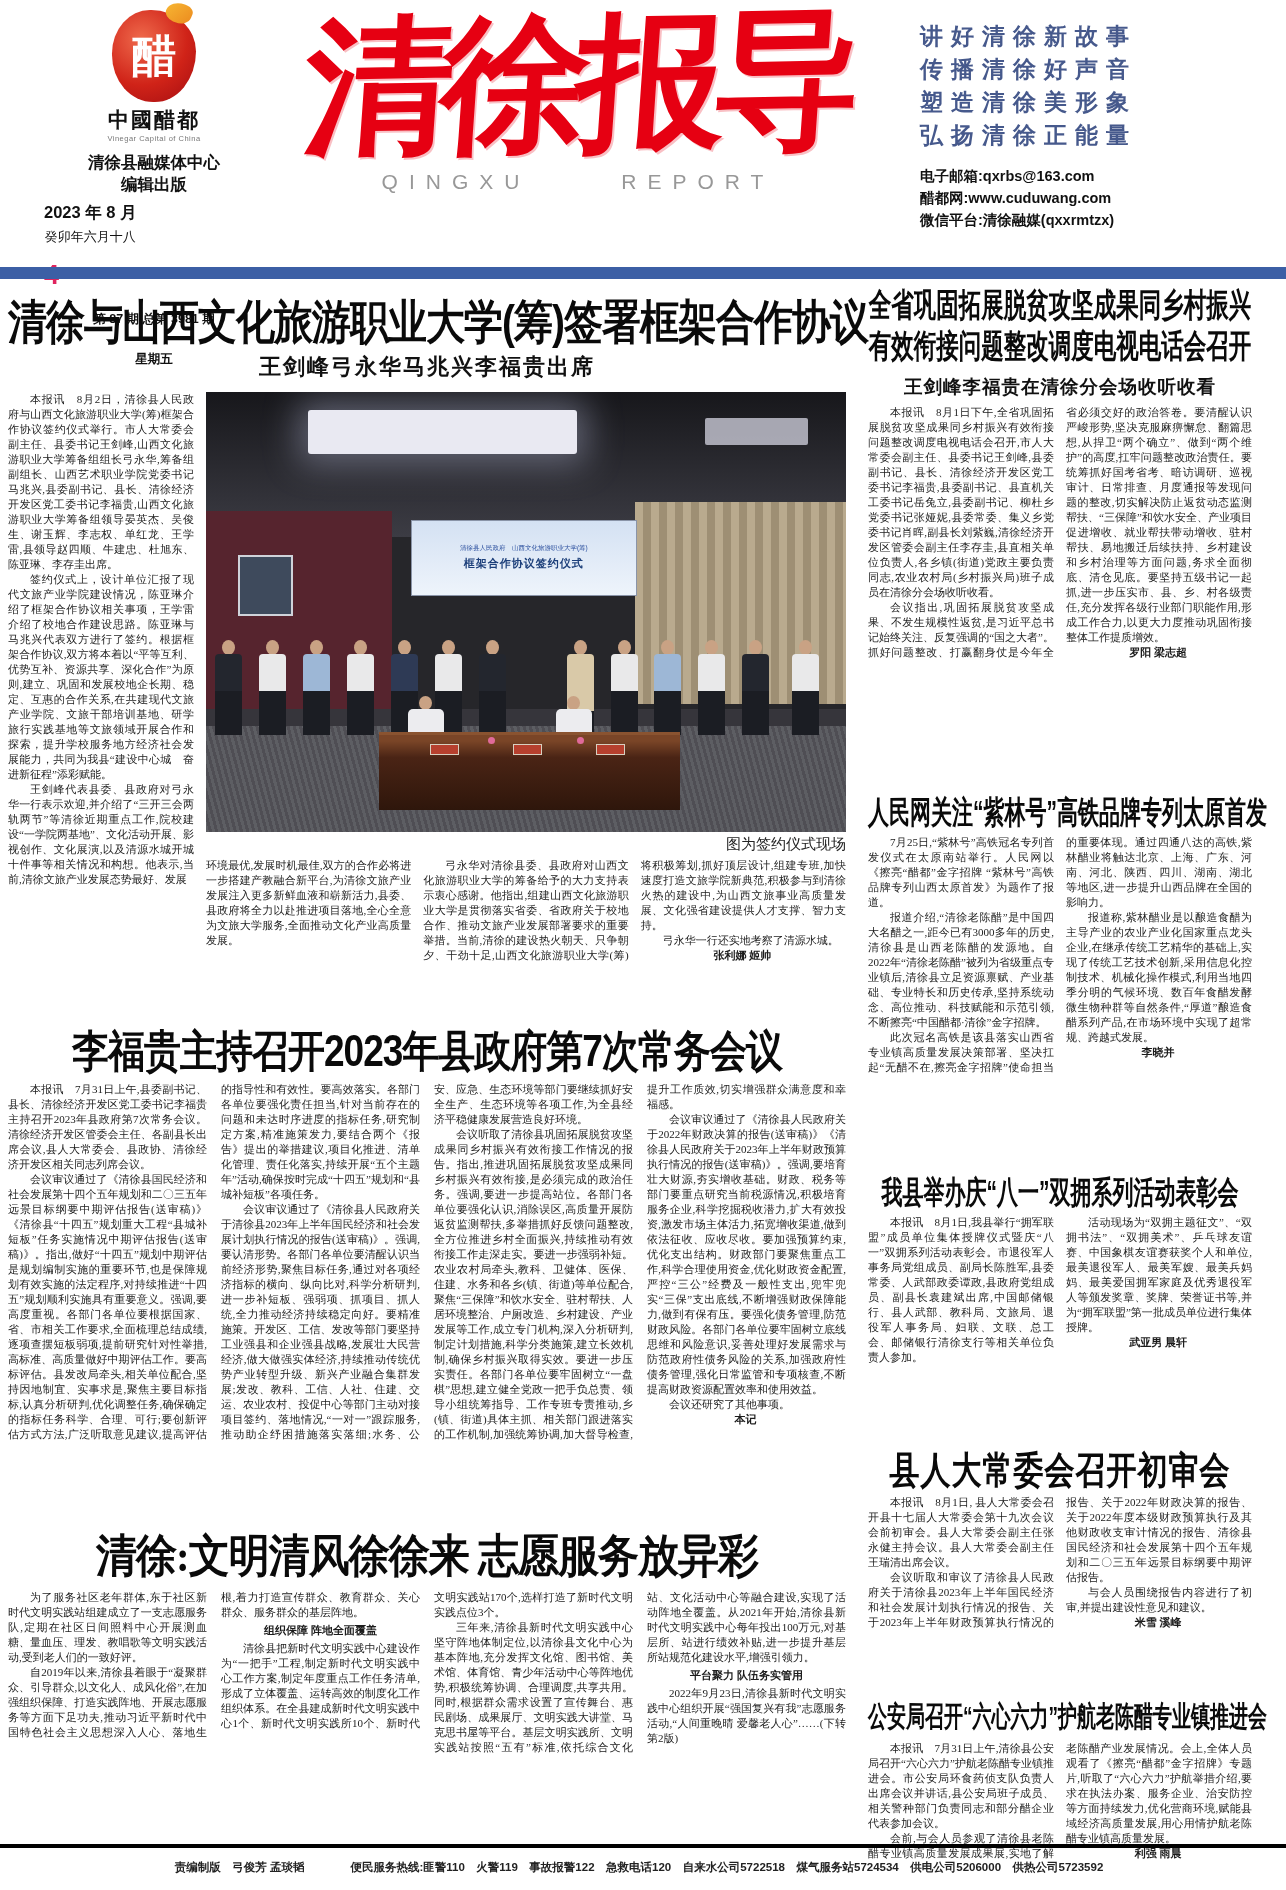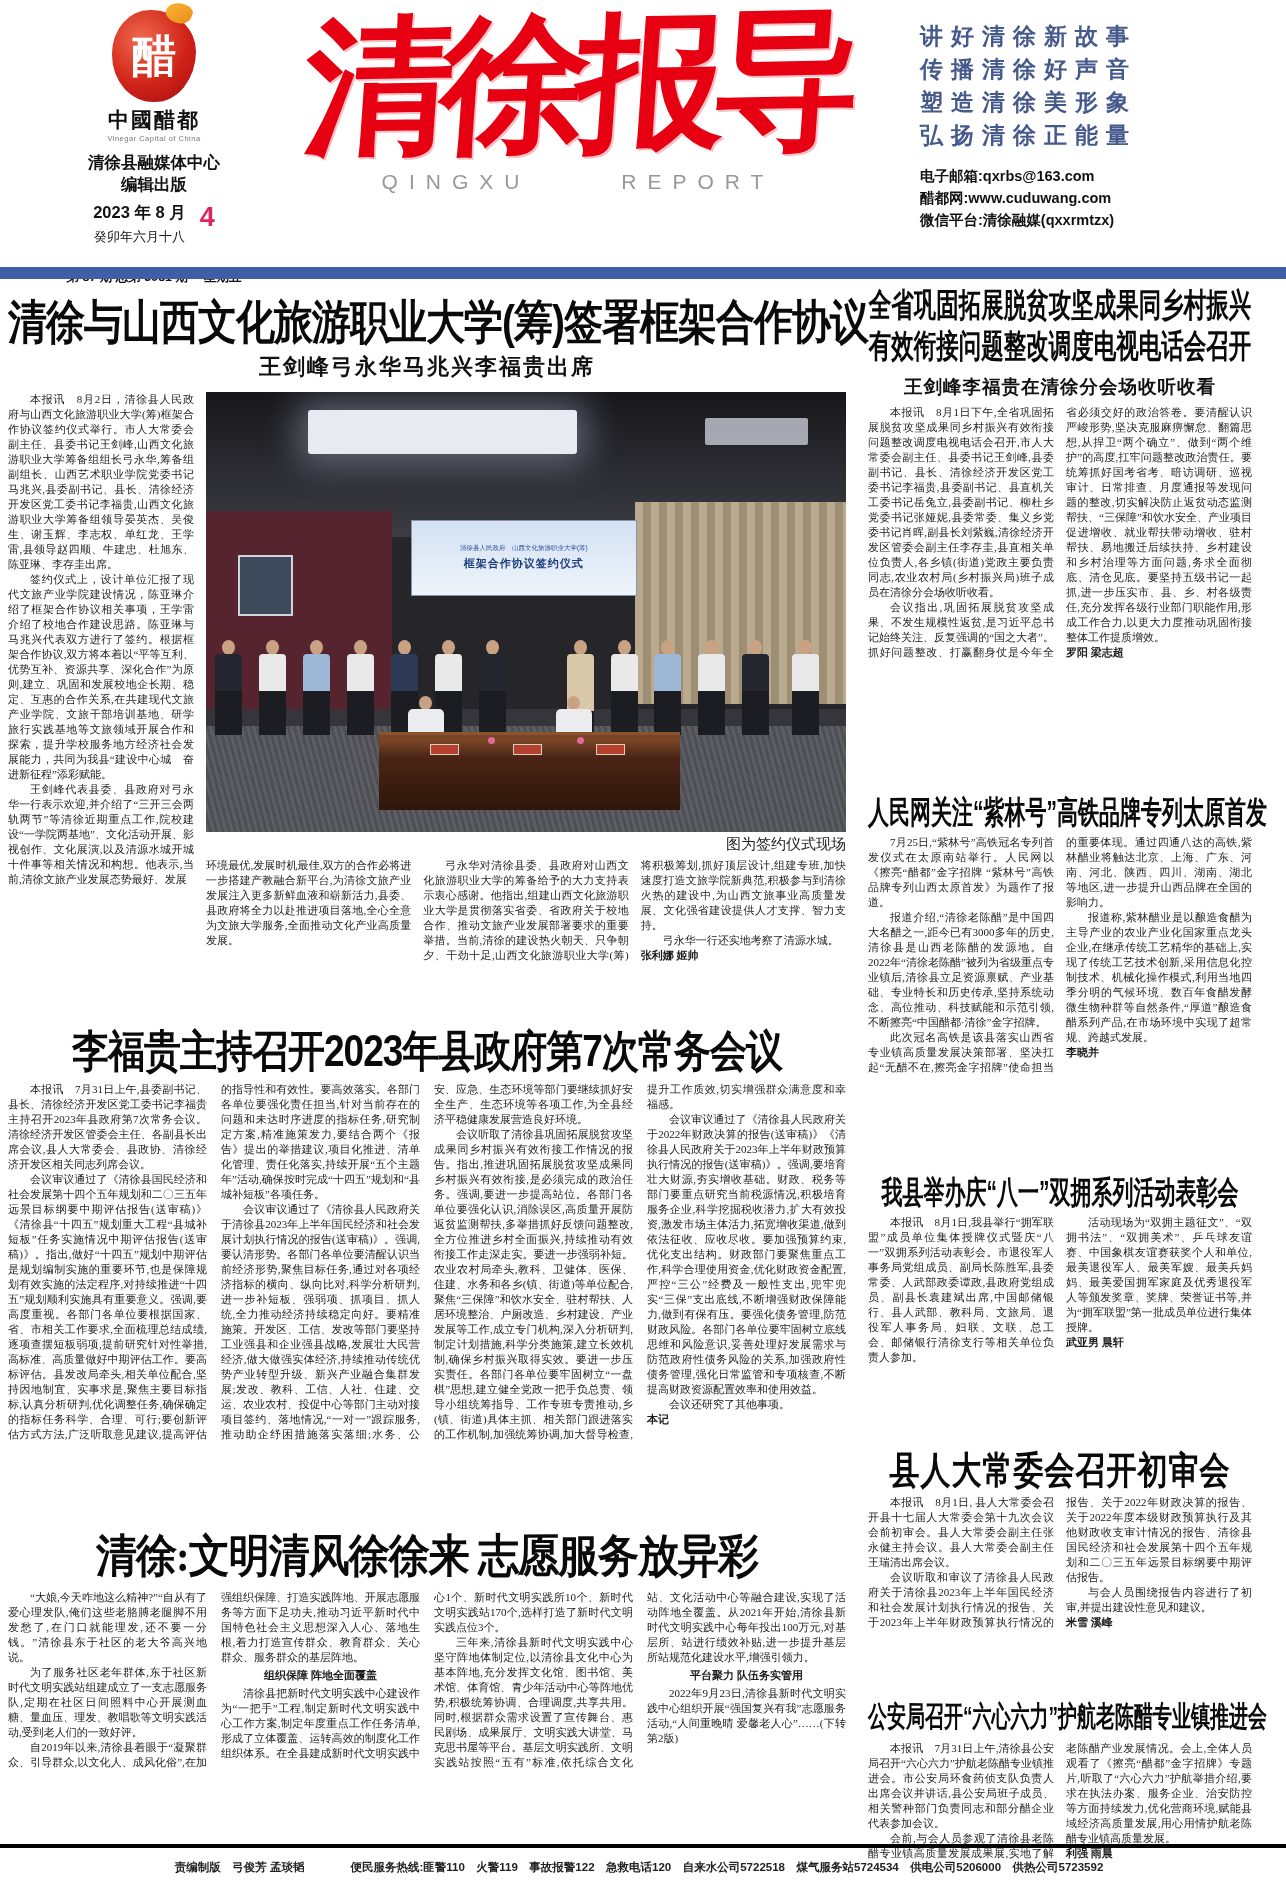--- a/index.html
+++ b/index.html
@@ -12,21 +12,21 @@
   .logo-blob{width:84px;height:92px;margin:2px auto 0;position:relative;
     background:radial-gradient(circle at 35% 32%,#ef6a4c,#d02318 55%,#a80f12 95%);
     border-radius:46% 54% 50% 50%/48% 46% 56% 52%;}
   .logo-blob::after{content:"";position:absolute;top:-7px;right:4px;width:26px;height:20px;
     background:linear-gradient(120deg,#f7b733,#ec8b1f);border-radius:65% 35% 55% 45%;transform:rotate(22deg);}
   .logo-char{position:absolute;inset:0;display:flex;align-items:center;justify-content:center;
     color:#fff;font-family:"Liberation Serif","DejaVu Serif",serif;font-size:44px;font-weight:900;}
   .logo-title{margin-top:4px;font-family:"Liberation Serif","DejaVu Serif",serif;font-weight:900;font-size:21px;letter-spacing:2px;}
   .logo-sub{font-size:7.5px;color:#777;letter-spacing:.5px;}
   .pub-line{margin-top:8px;font-weight:900;font-size:16.5px;line-height:1.35;}
-  .date-grid{display:flex;justify-content:center;align-items:flex-start;margin-top:6px;gap:14px;}
+  .date-grid{display:flex;justify-content:center;align-items:flex-start;margin-top:6px;gap:14px;flex-direction:column;}
   .date-col{text-align:center;}
   .date-main{font-weight:900;font-size:16.5px;}
   .date-lunar{font-family:"Liberation Serif","DejaVu Serif",serif;font-size:13px;margin-top:4px;}
   .issue-line{font-size:12.5px;font-weight:700;margin-top:7px;white-space:nowrap;}
   .num-col{text-align:center;padding-top:2px;}
   .page-num{font-size:27px;font-weight:900;line-height:26px;}
 
   .mast-center{position:absolute;left:268px;top:-4px;width:620px;text-align:center;}
   .title-cn{font-family:"DejaVu Serif","Liberation Serif",serif;font-weight:900;font-size:148px;line-height:172px;
     color:#e60012;letter-spacing:-12px;transform:skewX(-5deg) rotate(-1deg);
@@ -61,21 +61,21 @@
   .wh-r{height:38px;margin-top:18px;}
   .rh4{font-size:30px;transform:scaleY(1.25);transform-origin:center top;letter-spacing:1px;}
   .wh-r4{height:44px;margin-top:18px;}
   .rh5{font-size:19px;transform:scaleY(1.5);transform-origin:center top;}
   .sub-r{font-family:"Liberation Serif","DejaVu Serif",serif;font-weight:900;font-size:18.5px;text-align:center;margin-top:4px;letter-spacing:1px;}
 
   
   .body-text{font-family:"Liberation Serif","DejaVu Serif",serif;font-size:11px;line-height:15px;text-align:justify;color:#1c1c1c;}
   .para{margin:0;text-indent:2em;}
   .cont .para:first-child{text-indent:0;}
-  .byline{text-align:left;padding-right:2px;font-weight:700;}
+  .byline{text-align:center;padding-right:2px;font-weight:700;}
   .subhead-inline{font-weight:900;text-align:center;text-indent:0;margin:3px 0;font-family:"Liberation Sans","DejaVu Sans",sans-serif;}
 
   
   .a-body{display:grid;grid-template-columns:186px 1fr;column-gap:12px;margin-top:10px;}
   .a-col1{height:614px;overflow:hidden;}
   .photo{position:relative;width:100%;height:440px;background:#26262a;overflow:hidden;}
   .photo-caption{font-family:"Liberation Serif","DejaVu Serif",serif;font-size:15px;text-align:right;margin-top:3px;color:#222;}
   .cols3{column-count:3;column-gap:12px;margin-top:4px;height:148px;overflow:hidden;}
 
   .cols4{column-count:4;column-gap:14px;overflow:hidden;margin-top:8px;}
@@ -246,21 +246,20 @@
             <p class="para">会议还研究了其他事项。</p>
           </div>
         <div class="byline">本记</div>
       </div>
     </article>
 
     <article>
       <div class="hwrap wh-c"><h2 class="hl h-c">清徐:文明清风徐徐来 志愿服务放异彩</h2></div>
       <div class="cols4 c-cols body-text">
         <div>
-            <p class="para">“大娘,今天咋地这么精神?”“自从有了爱心理发队,俺们这些老胳膊老腿脚不用发愁了,在门口就能理发,还不要一分钱。”清徐县东于社区的老大爷高兴地说。</p>
             <p class="para">为了服务社区老年群体,东于社区新时代文明实践站组建成立了一支志愿服务队,定期在社区日间照料中心开展测血糖、量血压、理发、教唱歌等文明实践活动,受到老人们的一致好评。</p>
             <p class="para">自2019年以来,清徐县着眼于“凝聚群众、引导群众,以文化人、成风化俗”,在加强组织保障、打造实践阵地、开展志愿服务等方面下足功夫,推动习近平新时代中国特色社会主义思想深入人心、落地生根,着力打造宣传群众、教育群众、关心群众、服务群众的基层阵地。</p>
           </div>
         <div class="subhead-inline">组织保障 阵地全面覆盖</div>
         <div>
             <p class="para">清徐县把新时代文明实践中心建设作为“一把手”工程,制定新时代文明实践中心工作方案,制定年度重点工作任务清单,形成了立体覆盖、运转高效的制度化工作组织体系。在全县建成新时代文明实践中心1个、新时代文明实践所10个、新时代文明实践站170个,选样打造了新时代文明实践点位3个。</p>
             <p class="para">三年来,清徐县新时代文明实践中心坚守阵地体制定位,以清徐县文化中心为基本阵地,充分发挥文化馆、图书馆、美术馆、体育馆、青少年活动中心等阵地优势,积极统筹协调、合理调度,共享共用。同时,根据群众需求设置了宣传舞台、惠民剧场、成果展厅、文明实践大讲堂、马克思书屋等平台。基层文明实践所、文明实践站按照“五有”标准,依托综合文化站、文化活动中心等融合建设,实现了活动阵地全覆盖。从2021年开始,清徐县新时代文明实践中心每年投出100万元,对基层所、站进行绩效补贴,进一步提升基层所站规范化建设水平,增强引领力。</p>
           </div>
         <div class="subhead-inline">平台聚力 队伍务实管用</div>
         <div>

